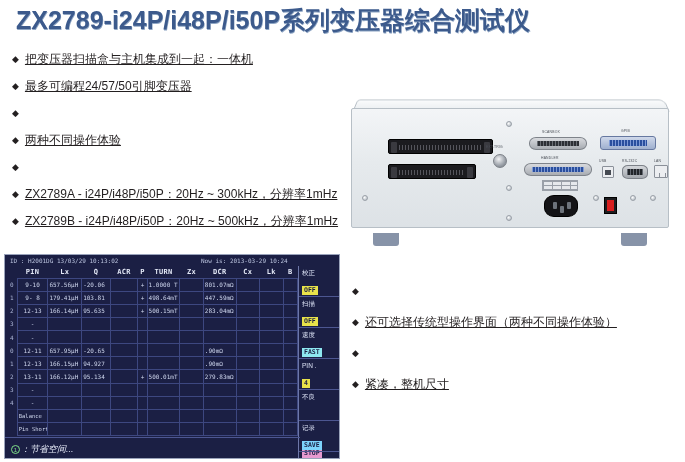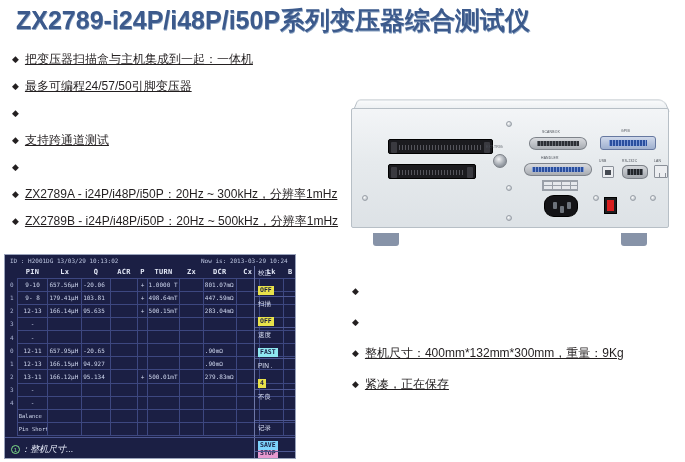--- a/index.html
+++ b/index.html
@@ -169,21 +169,21 @@
                       repeating-linear-gradient(90deg,#9aa0a8 0 1px,transparent 1px 9px);
   }
   .screw {
     position: absolute; width: 6px; height: 6px; border-radius: 50%;
     background: radial-gradient(circle at 35% 35%,#fdfefe,#c2c8ce 70%,#9aa0a8);
     border: 1px solid #9aa0a8;
   }
 
   
   #lcd {
-    position: absolute; left: 4px; top: 254px; width: 292px; height: 205px;
+    position: absolute; left: 4px; top: 254px; width: 336px; height: 205px;
     background: #1b1f44;
     border: 1px solid #9aa3bb;
     color: #cfd6ea;
     font-family: "DejaVu Sans Mono", "Liberation Mono", monospace;
     overflow: hidden;
   }
   #lcd-statusbar {
     position: absolute; left: 0; top: 0; width: 100%; height: 11px;
     font-size: 6px; color: #b9c2dd; line-height: 11px;
   }
@@ -262,21 +262,21 @@
     </div>
     <div class="bullet-row">
       <span class="bullet-mark">◆</span>
       <span class="bullet-text">最多可编程24/57/50引脚变压器</span>
     </div>
     <div class="bullet-row">
       <span class="bullet-mark">◆</span>
     </div>
     <div class="bullet-row">
       <span class="bullet-mark">◆</span>
-      <span class="bullet-text">支持跨通道测试</span>
+      <span class="bullet-text">两种不同操作体验</span>
     </div>
     <div class="bullet-row">
       <span class="bullet-mark">◆</span>
     </div>
     <div class="bullet-row">
       <span class="bullet-mark">◆</span>
       <span class="bullet-text">ZX2789A - i24P/i48P/i50P：20Hz ~ 300kHz，分辨率1mHz</span>
     </div>
     <div class="bullet-row">
       <span class="bullet-mark">◆</span>
@@ -344,28 +344,28 @@
     <div class="dev-foot l"></div>
     <div class="dev-foot r"></div>
   </div>
 
   <div class="bullet-list" id="right-bullets">
     <div class="bullet-row">
       <span class="bullet-mark">◆</span>
     </div>
     <div class="bullet-row">
       <span class="bullet-mark">◆</span>
-    </div>
-    <div class="bullet-row">
-      <span class="bullet-mark">◆</span>
-      <span class="bullet-text">整机尺寸：400mm*132mm*300mm，重量：9Kg</span>
-    </div>
-    <div class="bullet-row">
-      <span class="bullet-mark">◆</span>
-      <span class="bullet-text">紧凑，正在保存</span>
+      <span class="bullet-text">还可选择传统型操作界面（两种不同操作体验）</span>
+    </div>
+    <div class="bullet-row">
+      <span class="bullet-mark">◆</span>
+    </div>
+    <div class="bullet-row">
+      <span class="bullet-mark">◆</span>
+      <span class="bullet-text">紧凑，整机尺寸</span>
     </div>
   </div>
 
   <div id="lcd">
 
     <div id="lcd-statusbar">
       <span id="lcd-id">ID : H2001DG  13/03/29  10:13:02</span>
       <span id="lcd-now">Now is: 2013-03-29 10:24</span>
     </div>
 
@@ -596,19 +596,19 @@
         <span class="side-value pink">STOP</span>
       </div>
       <div class="side-cell">
         <div class="side-label">记录</div>
         <span class="side-value gray">SAVE</span>
       </div>
     </div>
 
     <div id="lcd-bottombar">
       <div id="lcd-msg">
-        <span class="circ">1</span><span>：整机尺寸...</span>
+        <span class="circ">1</span><span>：节省空间...</span>
       </div>
     </div>
 
   </div>
 
 </div>
 
 </body></html>

